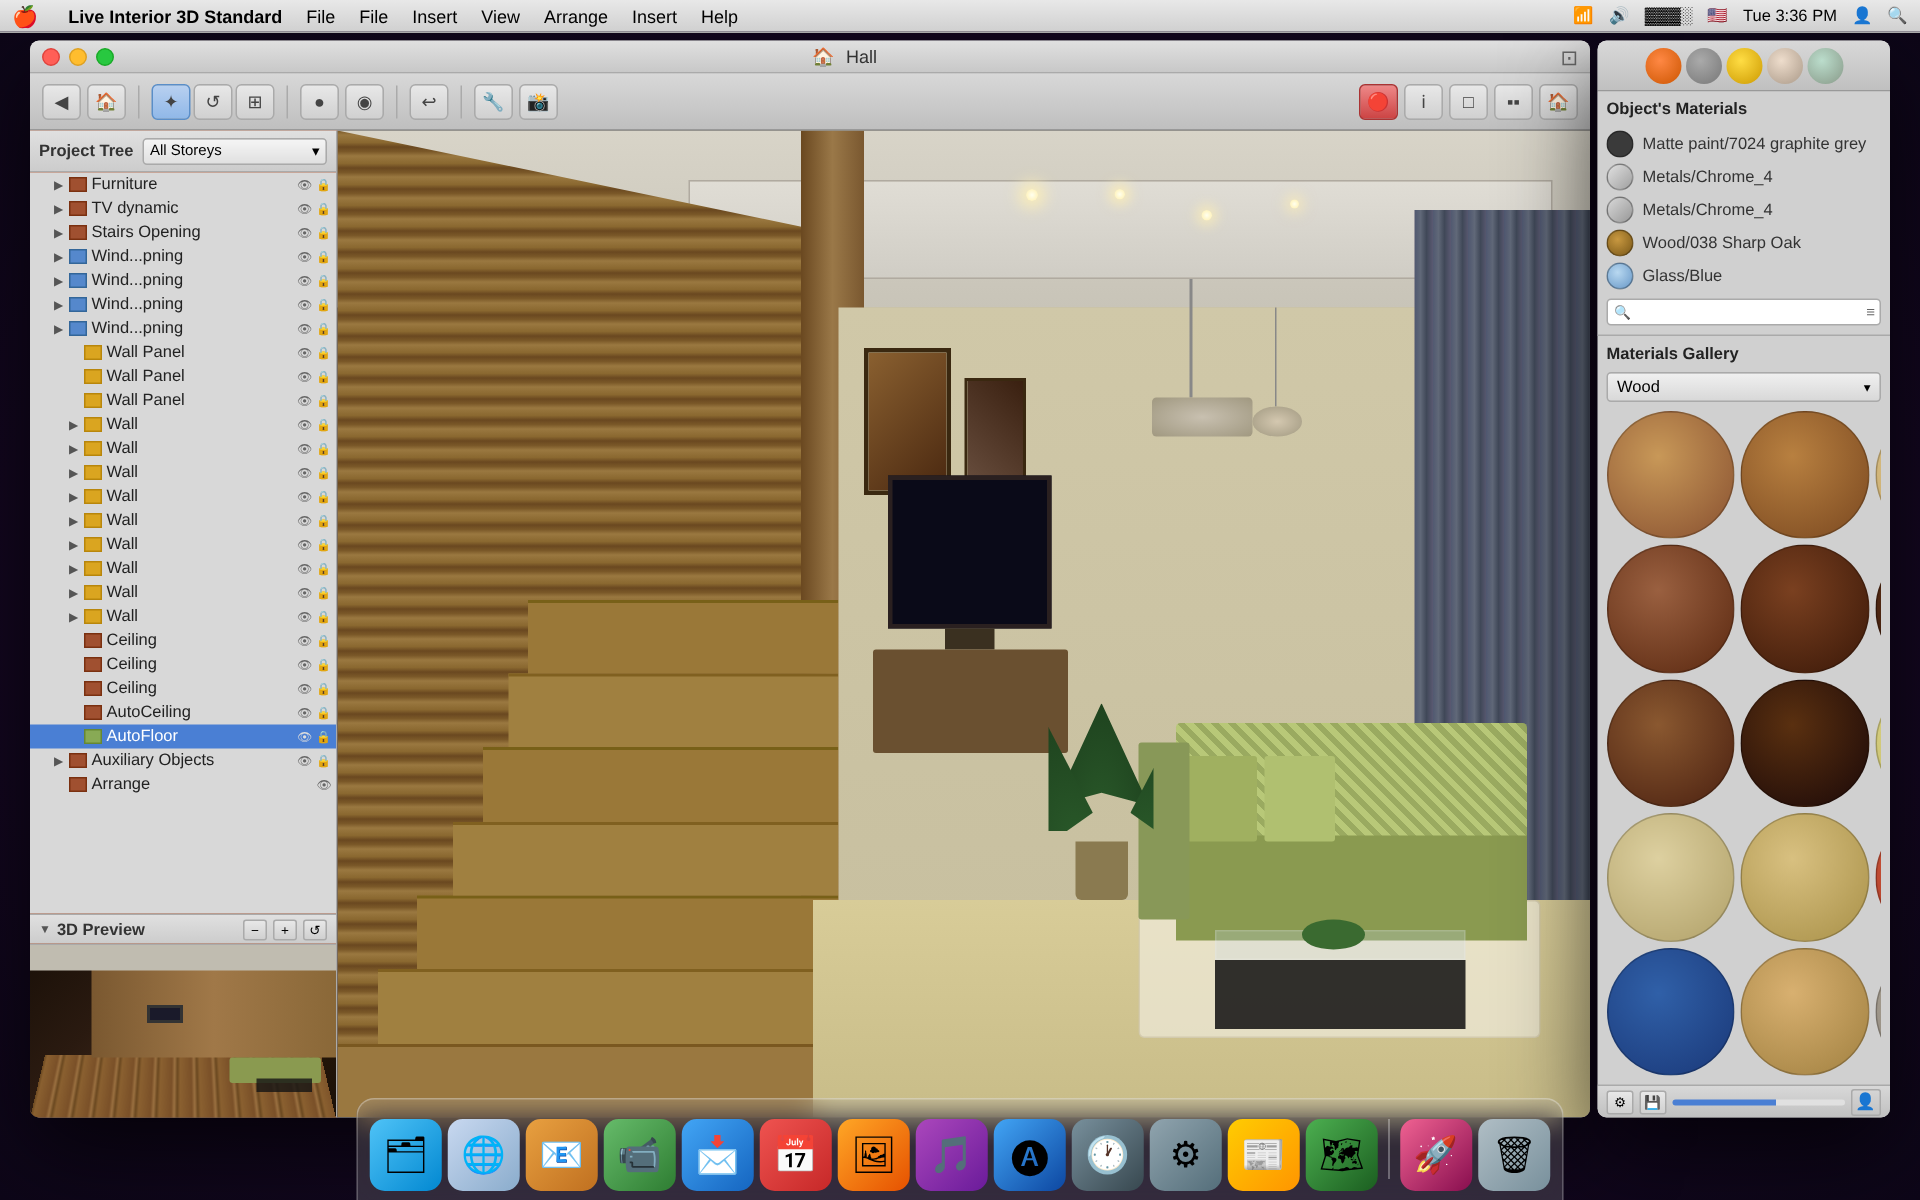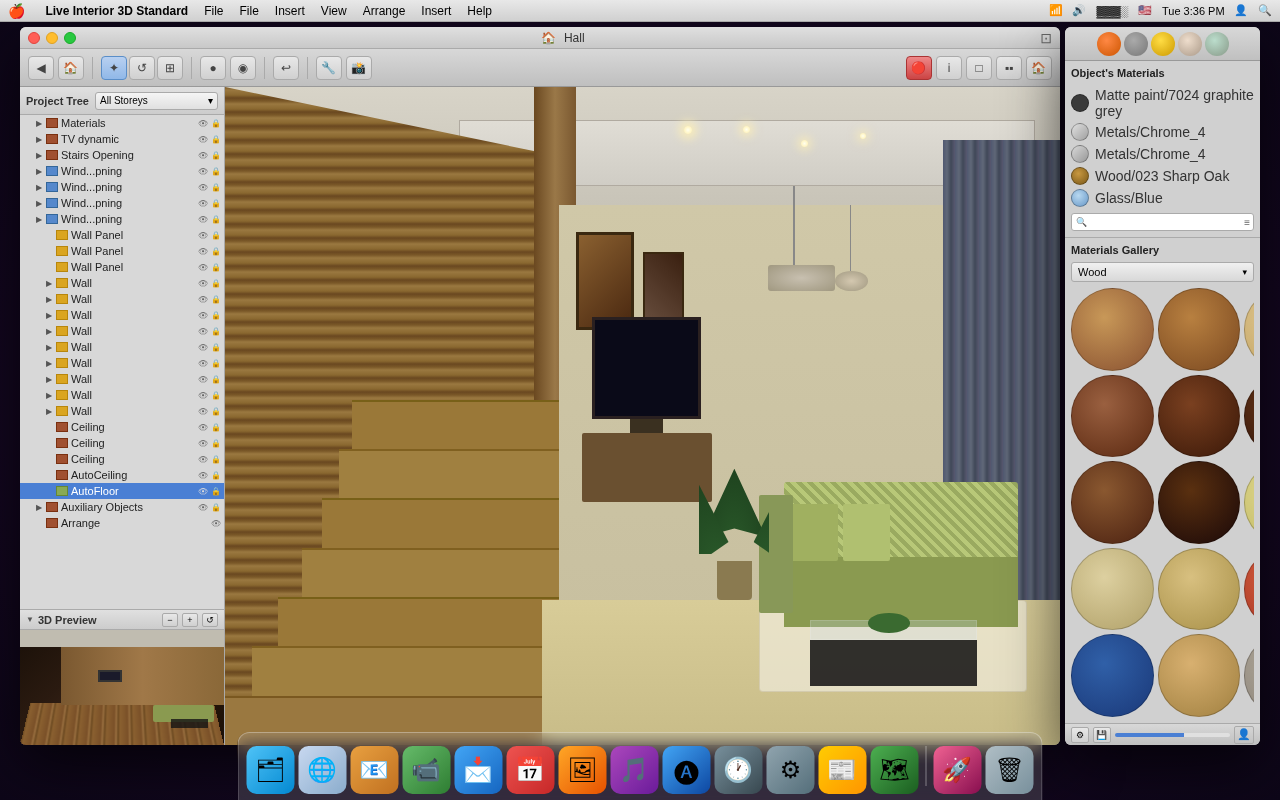--- a/index.html
+++ b/index.html
@@ -426,21 +426,21 @@
       cursor: pointer;
     }
     .material-swatch {
       width: 18px;
       height: 18px;
       border-radius: 50%;
       flex-shrink: 0;
       border: 1px solid rgba(0,0,0,0.3);
     }
     .material-name {
-      font-size: 14px;
+      font-size: 11px;
       color: #333;
     }
     .material-search {
       margin-top: 4px;
       height: 18px;
       background: white;
       border: 1px solid #aaa;
       border-radius: 3px;
       display: flex;
       align-items: center;
@@ -624,21 +624,21 @@
           </div>
         </div>
 
         <div class="tree-items">
 
           <div class="tree-item tree-item-indent1">
             <span class="tree-arrow">▶</span>
             <span class="tree-icon">
                 <span style="width:12px;height:10px;background:#a05030;border:1px solid #7a3010;display:inline-block;"></span>
               </span>
-            <span>Materials</span>
+            <span>Furniture</span>
             <div class="tree-vis-icons">
               <span class="tree-vis-icon">👁</span>
               <span class="tree-vis-icon">🔒</span>
             </div>
           </div>
 
           <div class="tree-item tree-item-indent1">
             <span class="tree-arrow">▶</span>
             <span class="tree-icon">
                 <span style="width:12px;height:10px;background:#a05030;border:1px solid #7a3010;display:inline-block;"></span>
@@ -1081,21 +1081,21 @@
       <div class="material-item">
         <div class="material-swatch" style="background:linear-gradient(135deg,#e0e0e0,#a0a0a0);"></div>
         <span class="material-name">Metals/Chrome_4</span>
       </div>
       <div class="material-item">
         <div class="material-swatch" style="background:linear-gradient(135deg,#d8d8d8,#989898);"></div>
         <span class="material-name">Metals/Chrome_4</span>
       </div>
       <div class="material-item">
         <div class="material-swatch" style="background:radial-gradient(circle at 40% 35%,#c89840,#7a5818);"></div>
-        <span class="material-name">Wood/023 Sharp Oak</span>
+        <span class="material-name">Wood/038 Sharp Oak</span>
       </div>
       <div class="material-item">
         <div class="material-swatch" style="background:radial-gradient(circle at 40% 35%,#b8d8f0,#6898c8);"></div>
         <span class="material-name">Glass/Blue</span>
       </div>
 
       <div class="material-search">
         <span style="font-size:9px;color:#888;">🔍</span>
         <span class="material-search-input"></span>
         <span class="material-search-menu">≡</span>

